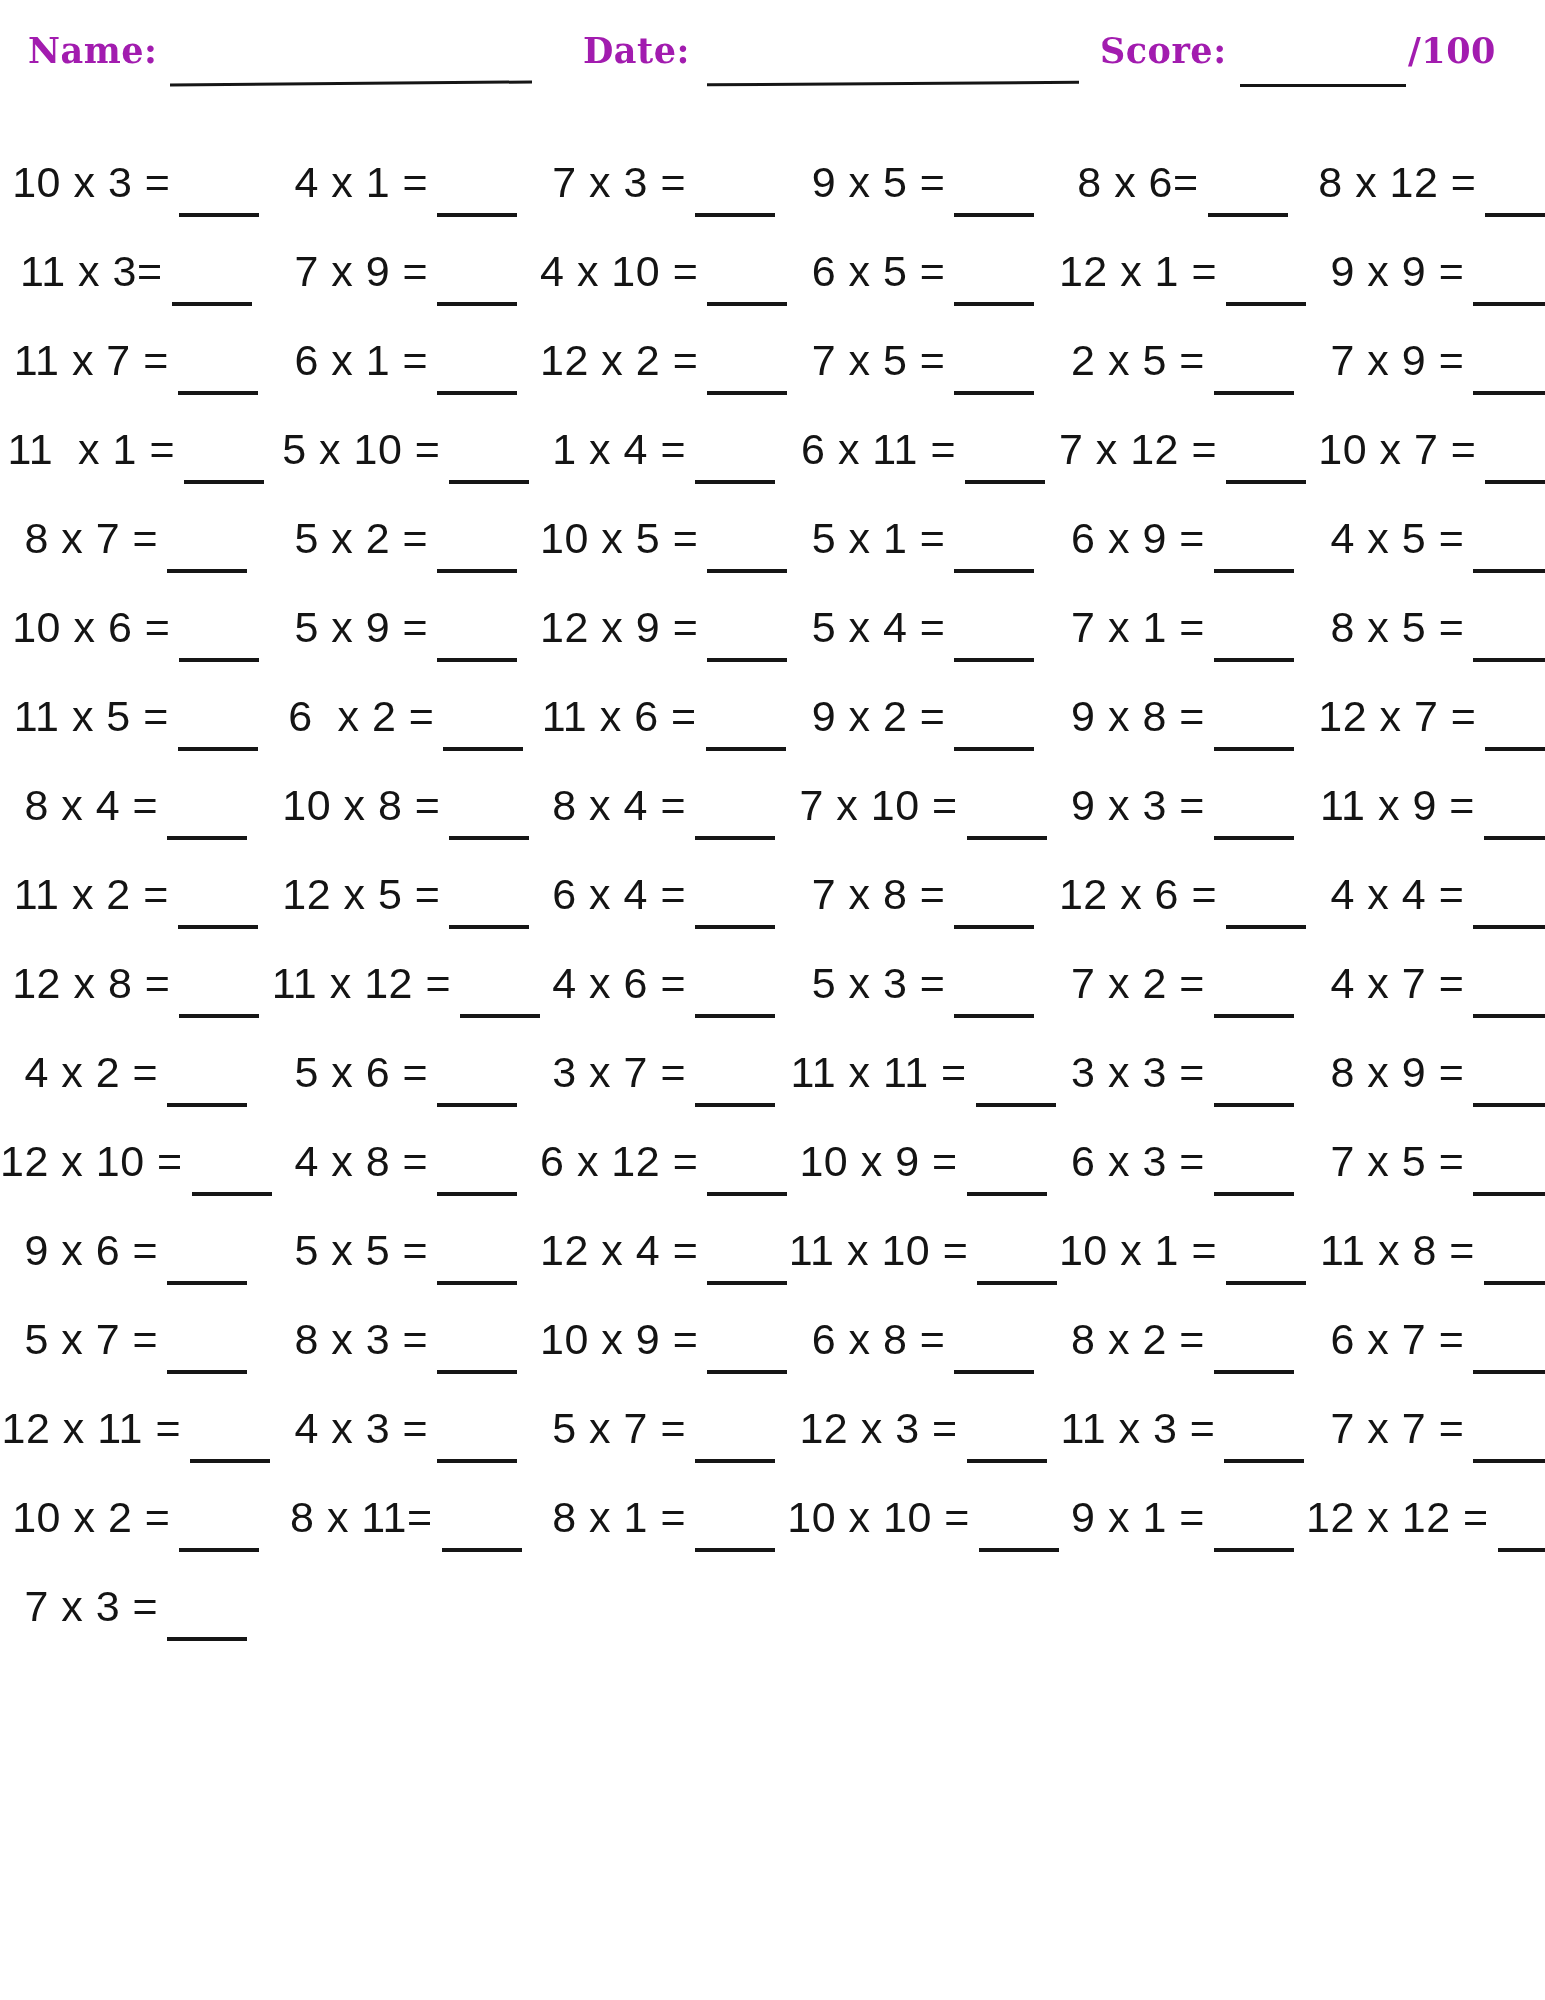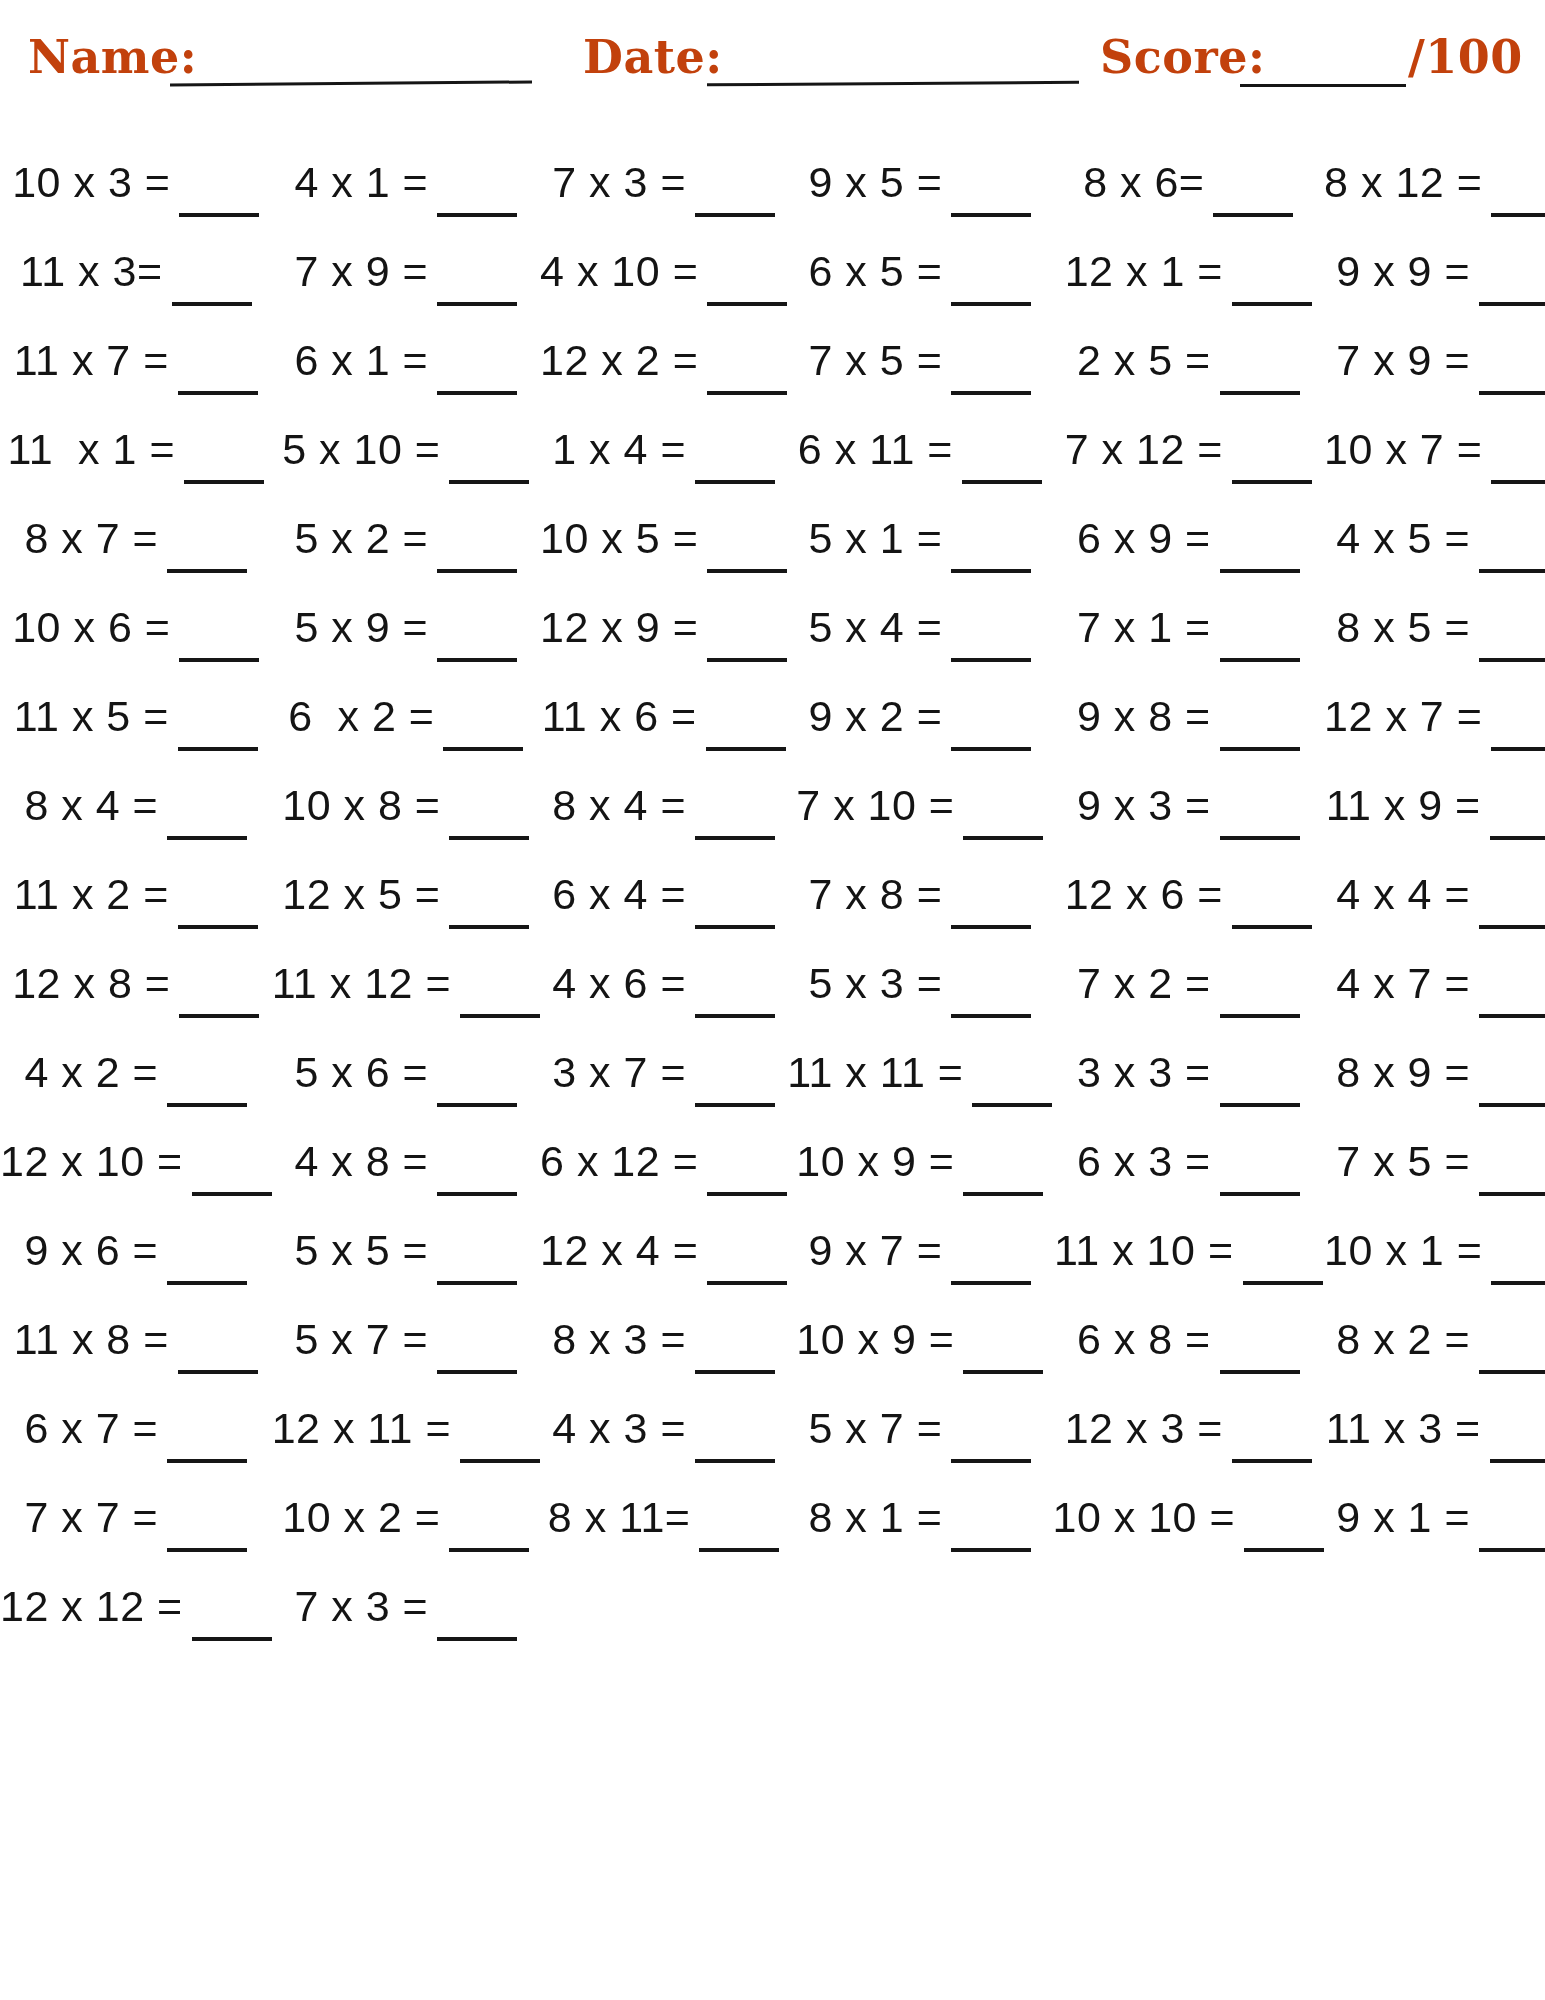--- a/index.html
+++ b/index.html
@@ -13,23 +13,23 @@
     color: #141414;
     overflow: hidden;
   }
 
   
   .header { position: absolute; top: 0; left: 0; width: 100%; height: 120px; }
   .hdr-label {
     position: absolute;
     font-family: "DejaVu Serif", serif;
     font-weight: 700;
-    font-size: 46px;
+    font-size: 35px;
     letter-spacing: 0.5px;
-    color: #c2410c;
+    color: #a21caf;
     white-space: nowrap;
   }
   .hdr-line {
     position: absolute;
     border-bottom: 3px solid #161616;
     height: 0;
   }
   #name-label  { left: 28px;  top: 30px; }
   #name-line   { left: 170px; top: 82px; width: 362px; transform: rotate(-0.5deg); }
   #date-label  { left: 583px; top: 30px; }
@@ -381,24 +381,20 @@
       </div>
       <div class="cell">
         <span class="expr">5 x 5 =</span>
         <span class="blank"></span>
       </div>
       <div class="cell">
         <span class="expr">12 x 4 =</span>
         <span class="blank"></span>
       </div>
       <div class="cell">
-        <span class="expr">9 x 7 =</span>
-        <span class="blank"></span>
-      </div>
-      <div class="cell">
         <span class="expr">11 x 10 =</span>
         <span class="blank"></span>
       </div>
       <div class="cell">
         <span class="expr">10 x 1 =</span>
         <span class="blank"></span>
       </div>
       <div class="cell">
         <span class="expr">11 x 8 =</span>
         <span class="blank"></span>

